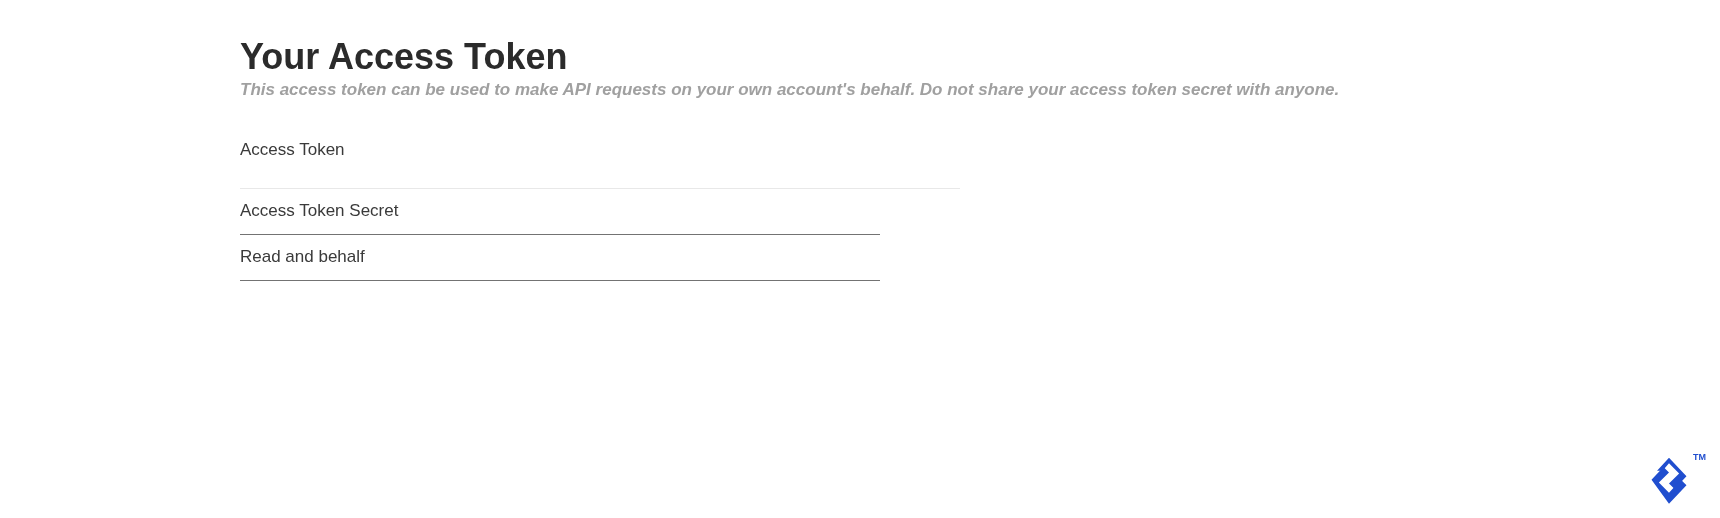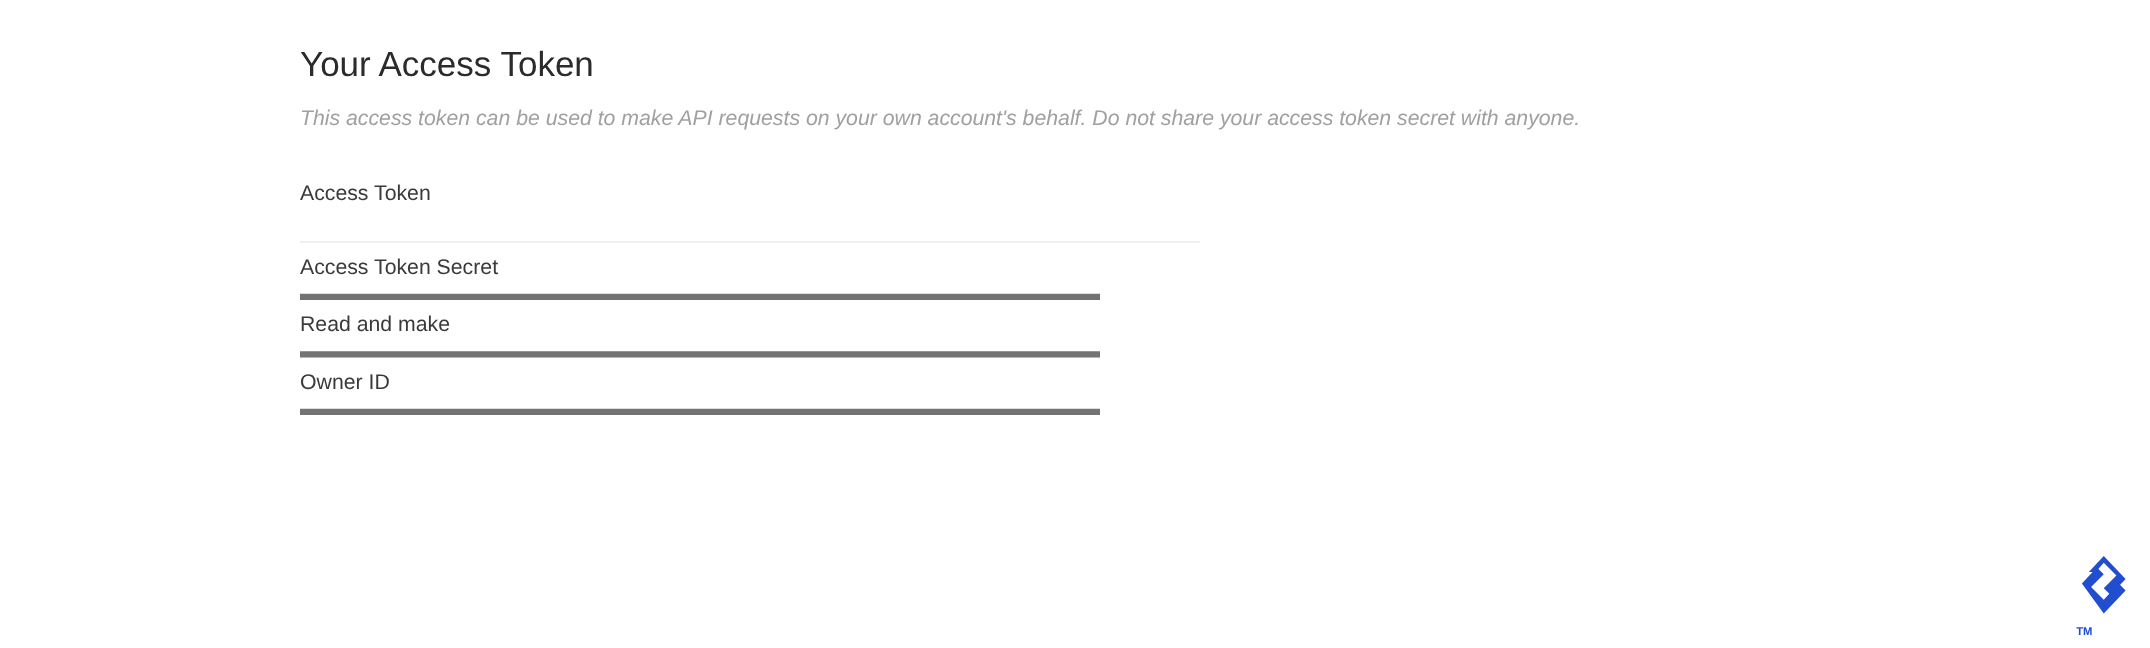--- a/index.html
+++ b/index.html
@@ -12,37 +12,38 @@
       background: #ffffff;
       width: 1720px;
       height: 518px;
       position: relative;
       color: #333;
     }
     .container {
       padding: 36px 0 0 240px;
     }
     .page-title {
-      font-size: 28px;
-      font-weight: 400;
+      font-size: 36px;
+      font-weight: 700;
       color: #2b2b2b;
-      margin-bottom: 15px;
+      margin-bottom: 0;
     }
     .page-subtitle {
       font-size: 17px;
       font-style: italic;
       color: #a0a0a0;
       margin-bottom: 38px;
       line-height: 1.4;
+      font-weight: bold;
     }
     .field-row {
       display: flex;
       align-items: center;
       min-height: 46px;
-      border-bottom: 5px solid #737373;
+      border-bottom: 1px solid #737373;
       width: 640px;
     }
     .field-row.first {
       border-top: none;
       padding-bottom: 28px;
       border-bottom: 1px solid #e8e8e8;
       width: 720px;
     }
     .field-label {
       font-size: 17px;
@@ -53,21 +54,20 @@
     .field-value {
       font-size: 17px;
       color: #3a3a3a;
     }
     .logo-corner {
       position: absolute;
       bottom: 8px;
       right: 14px;
       display: flex;
       align-items: flex-start;
-      flex-direction: column;
     }
     .logo-corner svg {
       width: 46px;
       height: 56px;
     }
     .tm {
       font-size: 9px;
       color: #204ecf;
       font-weight: 600;
       margin-top: 2px;
@@ -85,28 +85,24 @@
     <div class="field-label">Access Token</div>
     <div class="field-value"></div>
   </div>
 
   <div class="field-row">
     <div class="field-label">Access Token Secret</div>
     <div class="field-value"></div>
   </div>
 
   <div class="field-row">
-    <div class="field-value">Read and make</div>
+    <div class="field-value">Read and behalf</div>
   </div>
 
 
-  <div class="field-row">
-    <div class="field-label">Owner ID</div>
-    <div class="field-value"></div>
-  </div>
 </div>
 
 <div class="logo-corner">
   <span>
     <svg viewBox="0 0 50 60" xmlns="http://www.w3.org/2000/svg">
       <path d="M12 22 L25 8 L44 28 L31 42 L25 36 L36 25 L25 14 L18 22 Z" fill="#204ecf"></path>
       <path d="M6 32 L19 18 L25 24 L14 35 L25 46 L38 32 L44 38 L25 58 Z" fill="#204ecf"></path>
     </svg>
   </span>
   <span class="tm">TM</span>

